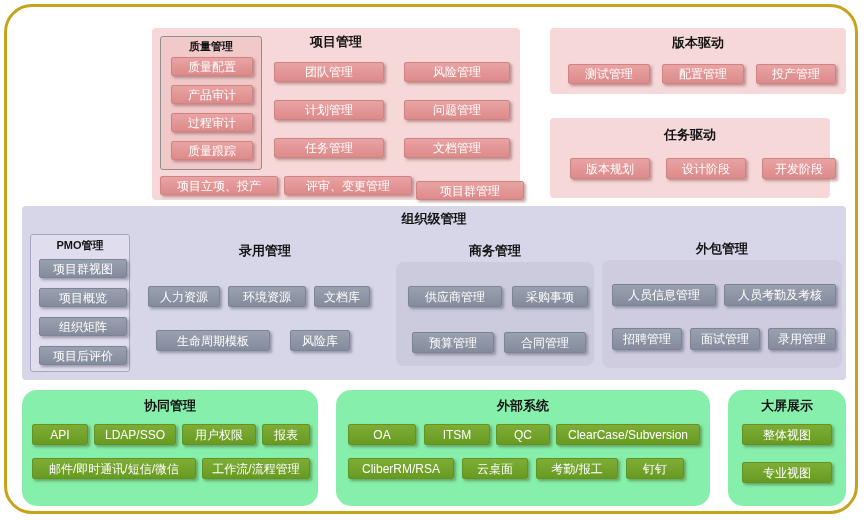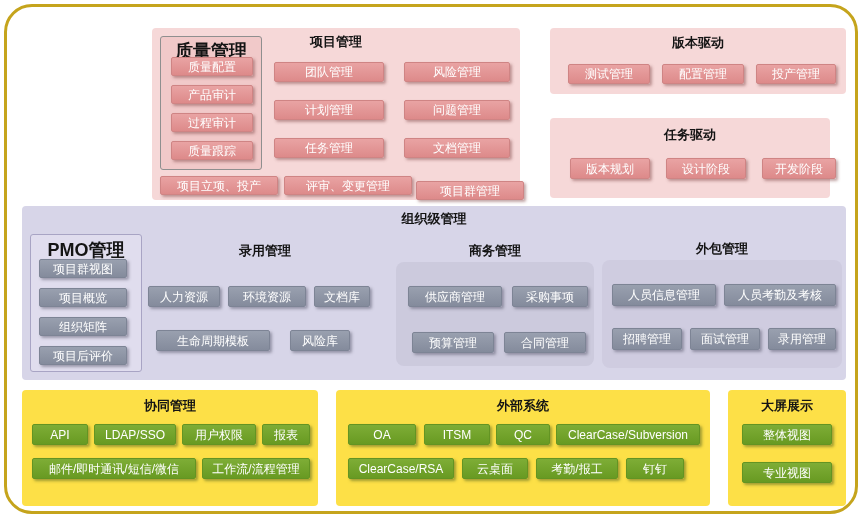--- a/index.html
+++ b/index.html
@@ -4,30 +4,30 @@
 <style>
   * { margin:0; padding:0; box-sizing:border-box; }
   html,body { background:#fff; }
   body { font-family:"Liberation Sans", sans-serif; }
   .canvas { position:relative; width:864px; height:520px; background:#ffffff; overflow:hidden; }
   .frame { position:absolute; left:4px; top:4px; width:854px; height:510px;
            border:3px solid #c5a41c; border-radius:28px; }
   .panel { position:absolute; border-radius:4px; }
   .pinkbg   { background:#f6d8d8; }
   .purplebg { background:#d7d5e8; }
-  .greenbg  { background:#fde047; }
+  .greenbg  { background:#86efac;border-radius:15px; }
   .subpanel { position:absolute; border-radius:3px; }
   .qualitybg { background:#f1c9c9; border:1px solid #8f8f8f; }
   .pmobg     { background:#e0ddee; border:1px solid #a8a4c4; }
   .groupbox  { position:absolute; border-radius:8px; }
   .bizbox  { background:#cccadd; }
   .outbox  { background:#cfcce0; }
   .ptitle { position:absolute; left:0; right:0; text-align:center;
             font-size:13px; font-weight:bold; color:#141414; white-space:nowrap; }
-  .stitle { font-size:18px; }
+  .stitle { font-size:11px; }
   .btn { position:absolute; display:flex; align-items:center; justify-content:center;
          color:#ffffff; font-size:12px; line-height:1; border-radius:2px; white-space:nowrap;
          cursor:default; overflow:hidden; }
   .pink  { background:linear-gradient(180deg,#e9a3a3,#dd8a8a); border:1px solid #cf8484;
            box-shadow:2px 2px 3px rgba(120,60,60,.45); }
   .grey  { background:linear-gradient(180deg,#99a0af,#848b9c); border:1px solid #7d8495;
            box-shadow:2px 2px 3px rgba(70,70,90,.45); }
   .green { background:linear-gradient(180deg,#7ead36,#689a22); border:1px solid #639423;
            box-shadow:2px 2px 3px rgba(70,90,30,.5); }
 </style>
@@ -72,21 +72,21 @@
   <section class="panel pinkbg" style="left:550px;top:118px;width:280px;height:80px">
     <div class="ptitle" style="top:8px">任务驱动</div>
     <div class="btn pink" style="left:20px;top:40px;width:80px;height:21px">版本规划</div>
     <div class="btn pink" style="left:116px;top:40px;width:80px;height:21px">设计阶段</div>
     <div class="btn pink" style="left:212px;top:40px;width:74px;height:21px">开发阶段</div>
   </section>
 
   <section class="panel purplebg" style="left:22px;top:206px;width:824px;height:174px">
     <div class="ptitle" style="top:4px">组织级管理</div>
 
-    <div class="subpanel pmobg" style="left:8px;top:28px;width:112px;height:138px">
+    <div class="subpanel pmobg" style="left:8px;top:28px;width:100px;height:138px">
       <div class="ptitle stitle" style="top:3px">PMO管理</div>
       <div class="btn grey" style="left:8px;top:24px;width:88px;height:19px">项目群视图</div>
       <div class="btn grey" style="left:8px;top:53px;width:88px;height:19px">项目概览</div>
       <div class="btn grey" style="left:8px;top:82px;width:88px;height:19px">组织矩阵</div>
       <div class="btn grey" style="left:8px;top:111px;width:88px;height:19px">项目后评价</div>
     </div>
 
     <div class="subpanel" style="left:118px;top:28px;width:250px;height:138px">
       <div class="ptitle" style="top:8px">录用管理</div>
       <div class="btn grey" style="left:8px;top:52px;width:72px;height:21px">人力资源</div>
@@ -125,21 +125,21 @@
     <div class="btn green" style="left:10px;top:68px;width:164px;height:21px">邮件/即时通讯/短信/微信</div>
     <div class="btn green" style="left:180px;top:68px;width:108px;height:21px">工作流/流程管理</div>
   </section>
 
   <section class="panel greenbg" style="left:336px;top:390px;width:374px;height:116px">
     <div class="ptitle" style="top:7px">外部系统</div>
     <div class="btn green" style="left:12px;top:34px;width:68px;height:21px">OA</div>
     <div class="btn green" style="left:88px;top:34px;width:66px;height:21px">ITSM</div>
     <div class="btn green" style="left:160px;top:34px;width:54px;height:21px">QC</div>
     <div class="btn green" style="left:220px;top:34px;width:144px;height:21px">ClearCase/Subversion</div>
-    <div class="btn green" style="left:12px;top:68px;width:106px;height:21px">ClearCase/RSA</div>
+    <div class="btn green" style="left:12px;top:68px;width:106px;height:21px">CliberRM/RSA</div>
     <div class="btn green" style="left:126px;top:68px;width:66px;height:21px">云桌面</div>
     <div class="btn green" style="left:200px;top:68px;width:82px;height:21px">考勤/报工</div>
     <div class="btn green" style="left:290px;top:68px;width:58px;height:21px">钉钉</div>
   </section>
 
   <section class="panel greenbg" style="left:728px;top:390px;width:118px;height:116px">
     <div class="ptitle" style="top:7px">大屏展示</div>
     <div class="btn green" style="left:14px;top:34px;width:90px;height:21px">整体视图</div>
     <div class="btn green" style="left:14px;top:72px;width:90px;height:21px">专业视图</div>
   </section>

